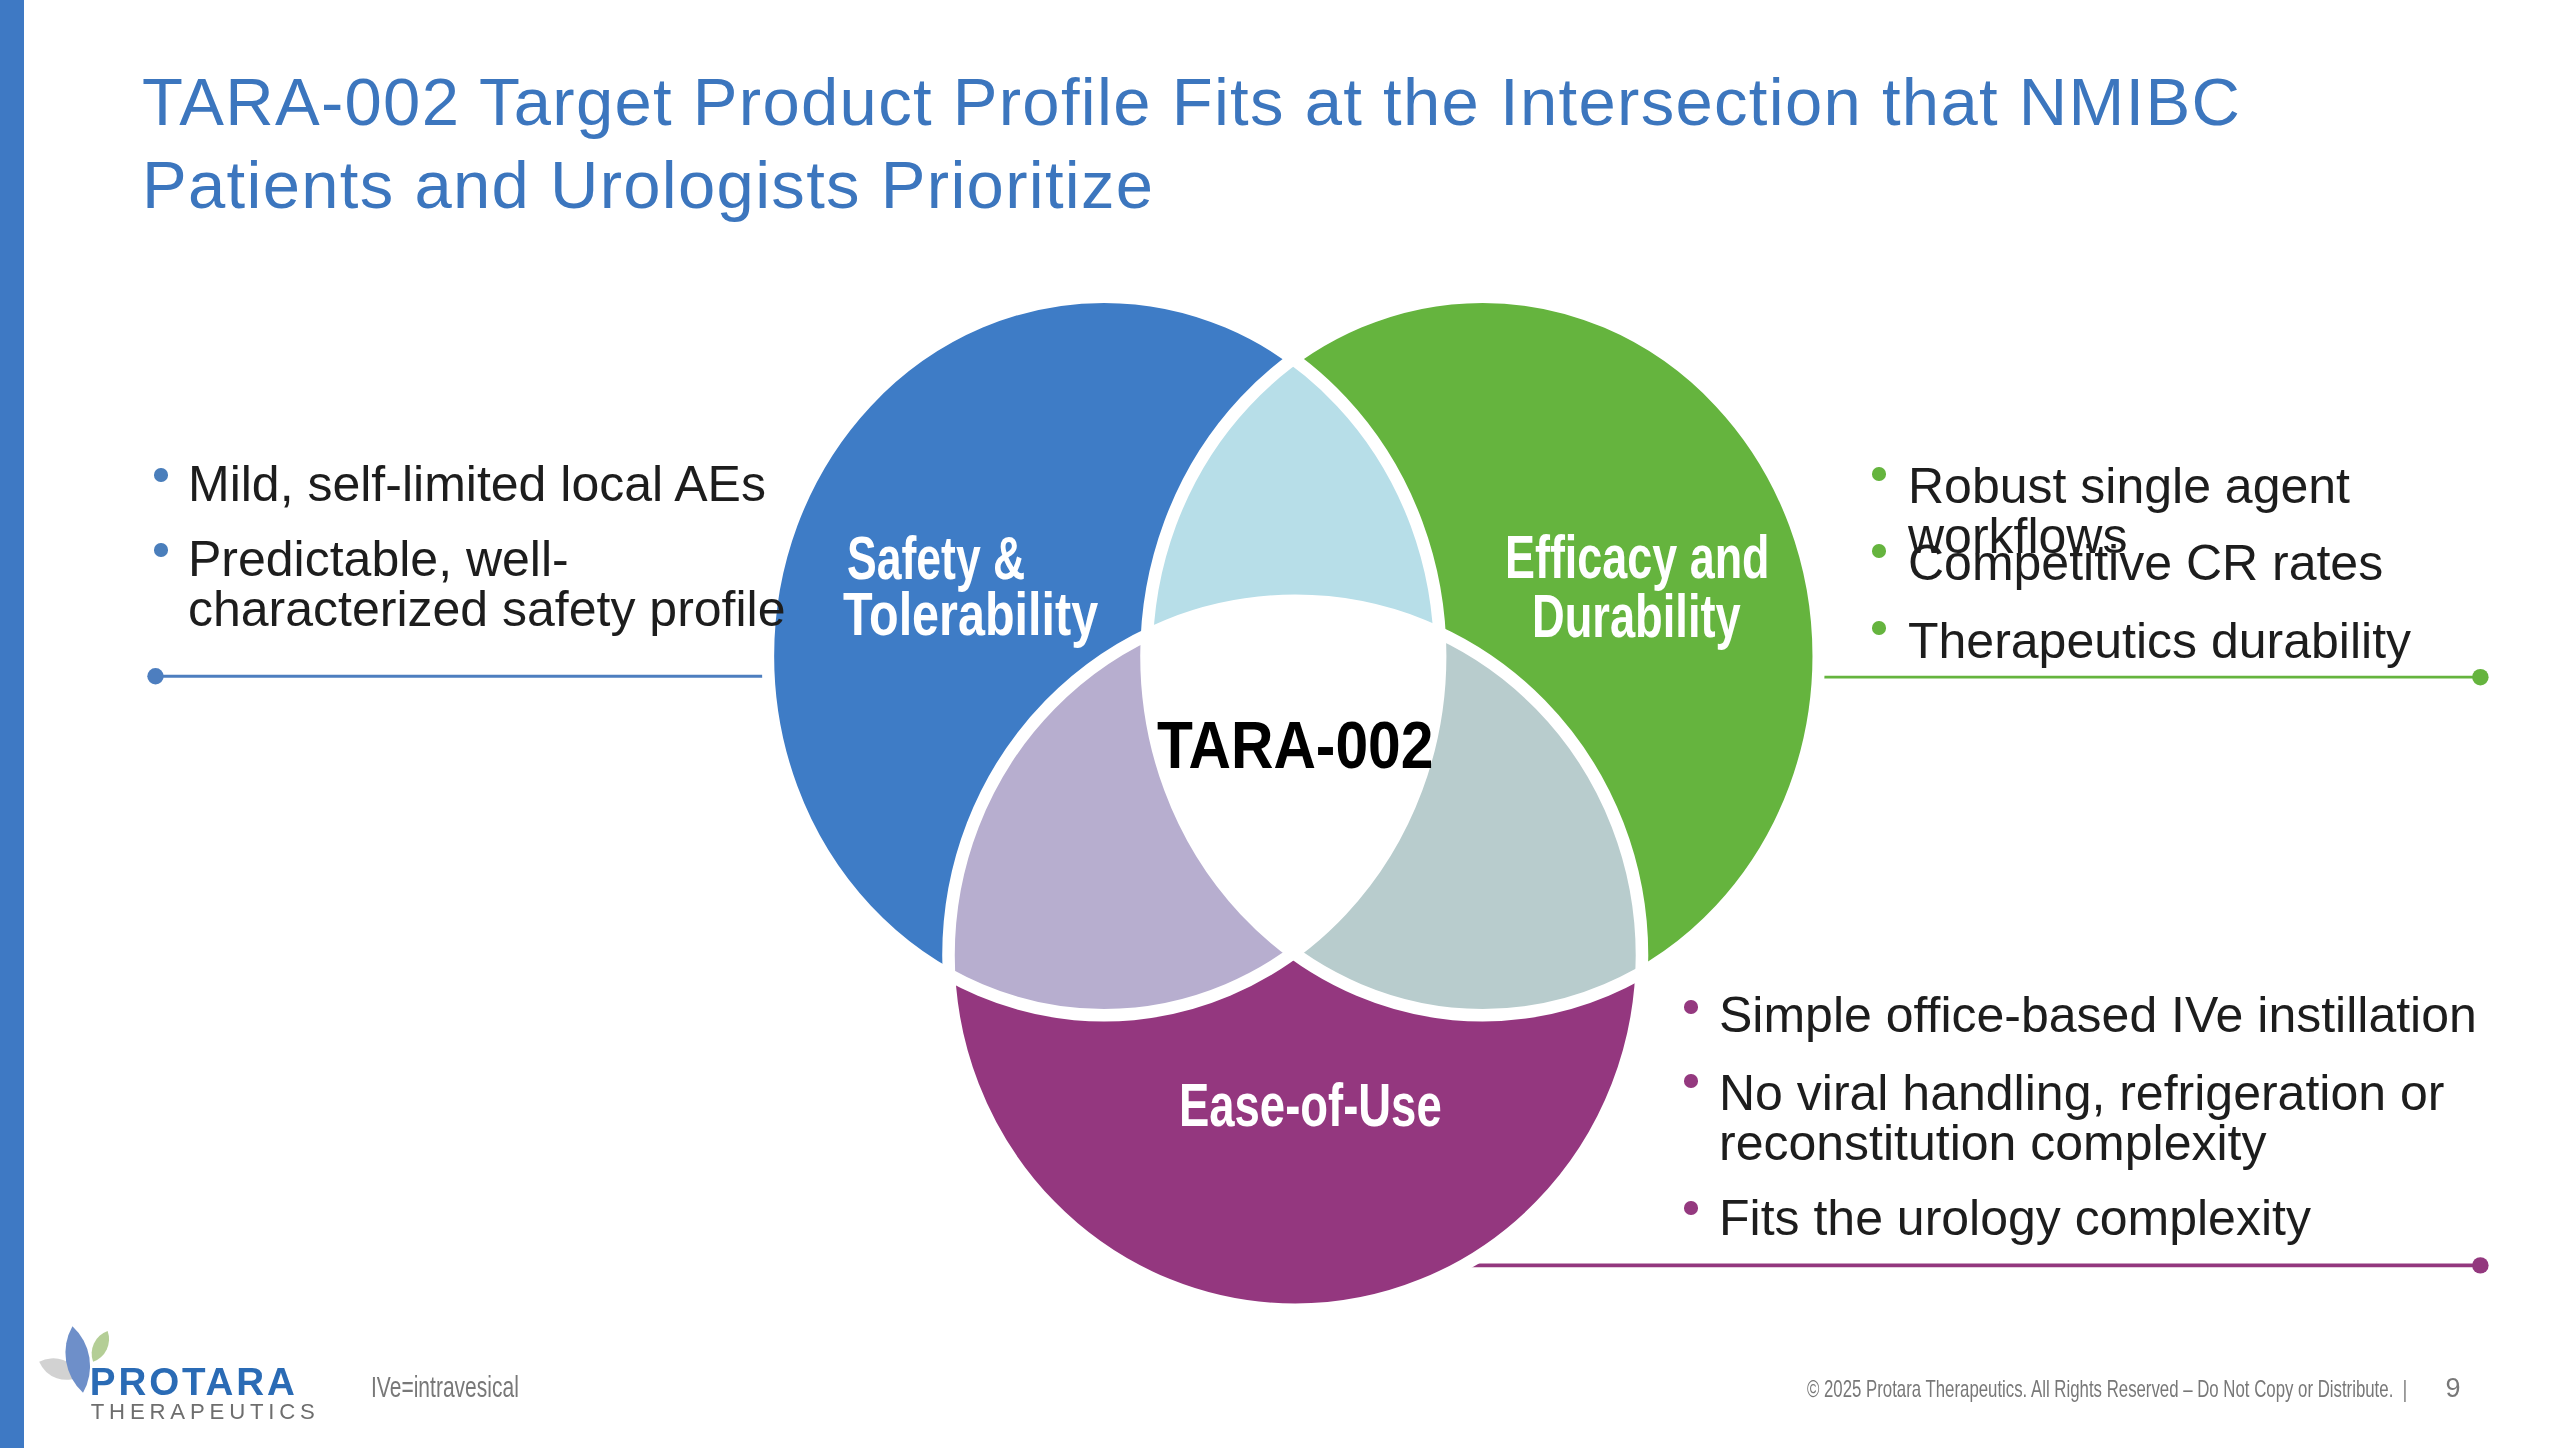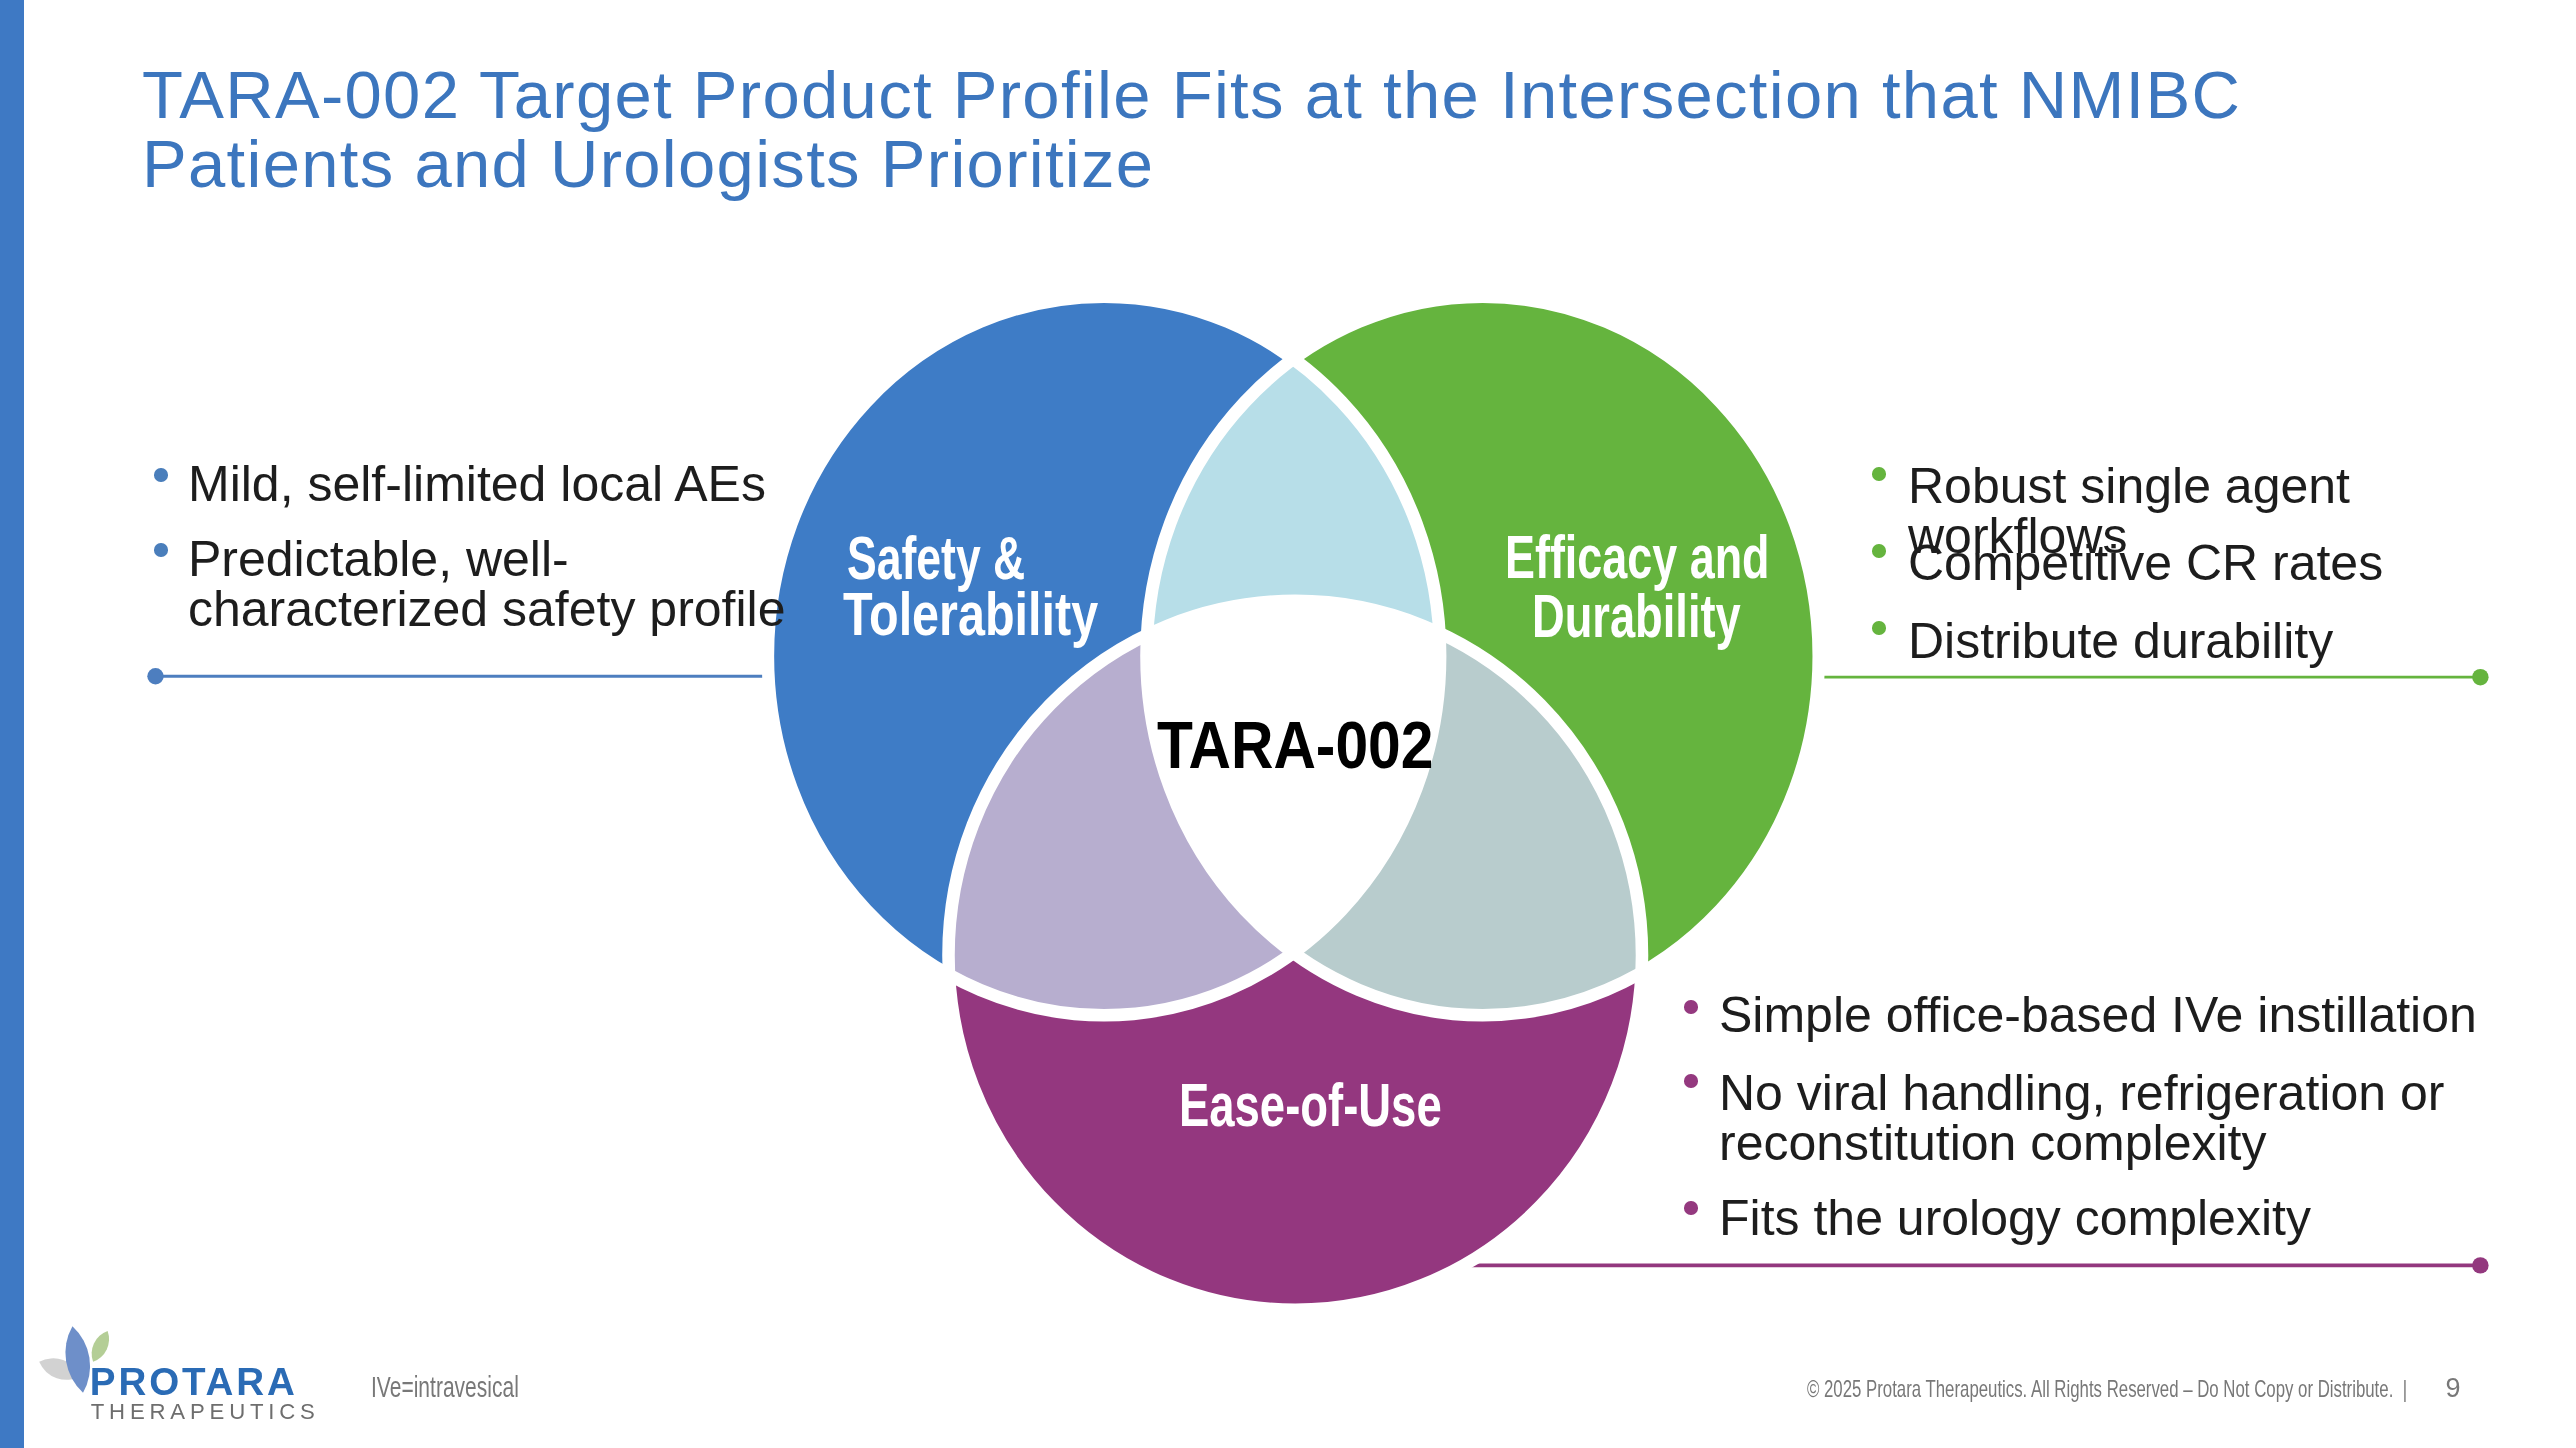--- a/index.html
+++ b/index.html
@@ -1,20 +1,20 @@
 <!DOCTYPE html>
 <html><head>
 <meta charset="utf-8">
 <style>
   html,body{margin:0;padding:0;}
   body{width:2576px;height:1449px;position:relative;background:#ffffff;
        font-family:"Liberation Sans", sans-serif;overflow:hidden;}
   .abs{position:absolute;}
   #bar{left:0;top:0;width:24px;height:1449px;background:#3E79C4;}
-  #title{left:142px;top:60px;width:2173px;font-size:67px;line-height:69px;
+  #title{left:142px;top:60px;width:2173px;font-size:67px;line-height:83px;
          color:#3C76BE;letter-spacing:1.3px;}
   .bullet{font-size:50px;line-height:50px;color:#1D1D1D;margin-top:7px;}
   .dot{border-radius:50%;}
   .vlabel{font-weight:bold;color:#ffffff;font-size:61px;line-height:58px;}
   #tara{font-weight:bold;color:#000000;font-size:67px;line-height:68px;}
   .gray{color:#787878;}
 </style>
 </head>
 <body>
 <div class="abs" id="bar"></div>
@@ -69,21 +69,21 @@
 <div class="abs dot" style="left:154px;top:468px;width:13.5px;height:13.5px;background:#4A7EBB;"></div>
 <div class="abs bullet" style="left:188px;top:452px;">Mild, self-limited local AEs</div>
 <div class="abs dot" style="left:154px;top:543px;width:13.5px;height:13.5px;background:#4A7EBB;"></div>
 <div class="abs bullet" style="left:188px;top:527px;">Predictable, well-<br>characterized safety profile</div>
 
 <div class="abs dot" style="left:1872px;top:467px;width:13.5px;height:13.5px;background:#65B43E;"></div>
 <div class="abs bullet" style="left:1908px;top:454px;">Robust single agent workflows</div>
 <div class="abs dot" style="left:1872px;top:544px;width:13.5px;height:13.5px;background:#65B43E;"></div>
 <div class="abs bullet" style="left:1908px;top:531px;">Competitive CR rates</div>
 <div class="abs dot" style="left:1872px;top:621px;width:13.5px;height:13.5px;background:#65B43E;"></div>
-<div class="abs bullet" style="left:1908px;top:609px;">Distribute durability</div>
+<div class="abs bullet" style="left:1908px;top:609px;">Therapeutics durability</div>
 
 <div class="abs dot" style="left:1684px;top:1000px;width:13.5px;height:13.5px;background:#94397F;"></div>
 <div class="abs bullet" style="left:1719px;top:983px;">Simple office-based IVe instillation</div>
 <div class="abs dot" style="left:1684px;top:1074px;width:13.5px;height:13.5px;background:#94397F;"></div>
 <div class="abs bullet" style="left:1719px;top:1061px;">No viral handling, refrigeration or<br>reconstitution complexity</div>
 <div class="abs dot" style="left:1684px;top:1201px;width:13.5px;height:13.5px;background:#94397F;"></div>
 <div class="abs bullet" style="left:1719px;top:1186px;">Fits the urology complexity</div>
 
 <div class="abs gray" style="left:371px;top:1373px;font-size:29px;line-height:29px;transform:scaleX(0.725);transform-origin:left top;">IVe=intravesical</div>
 <div class="abs gray" id="copyright" style="left:0px;top:1375px;width:2407px;text-align:right;font-size:24px;transform:scaleX(0.70);transform-origin:right top;">© 2025 Protara Therapeutics. All Rights Reserved – Do Not Copy or Distribute.&nbsp;&nbsp;|</div>

